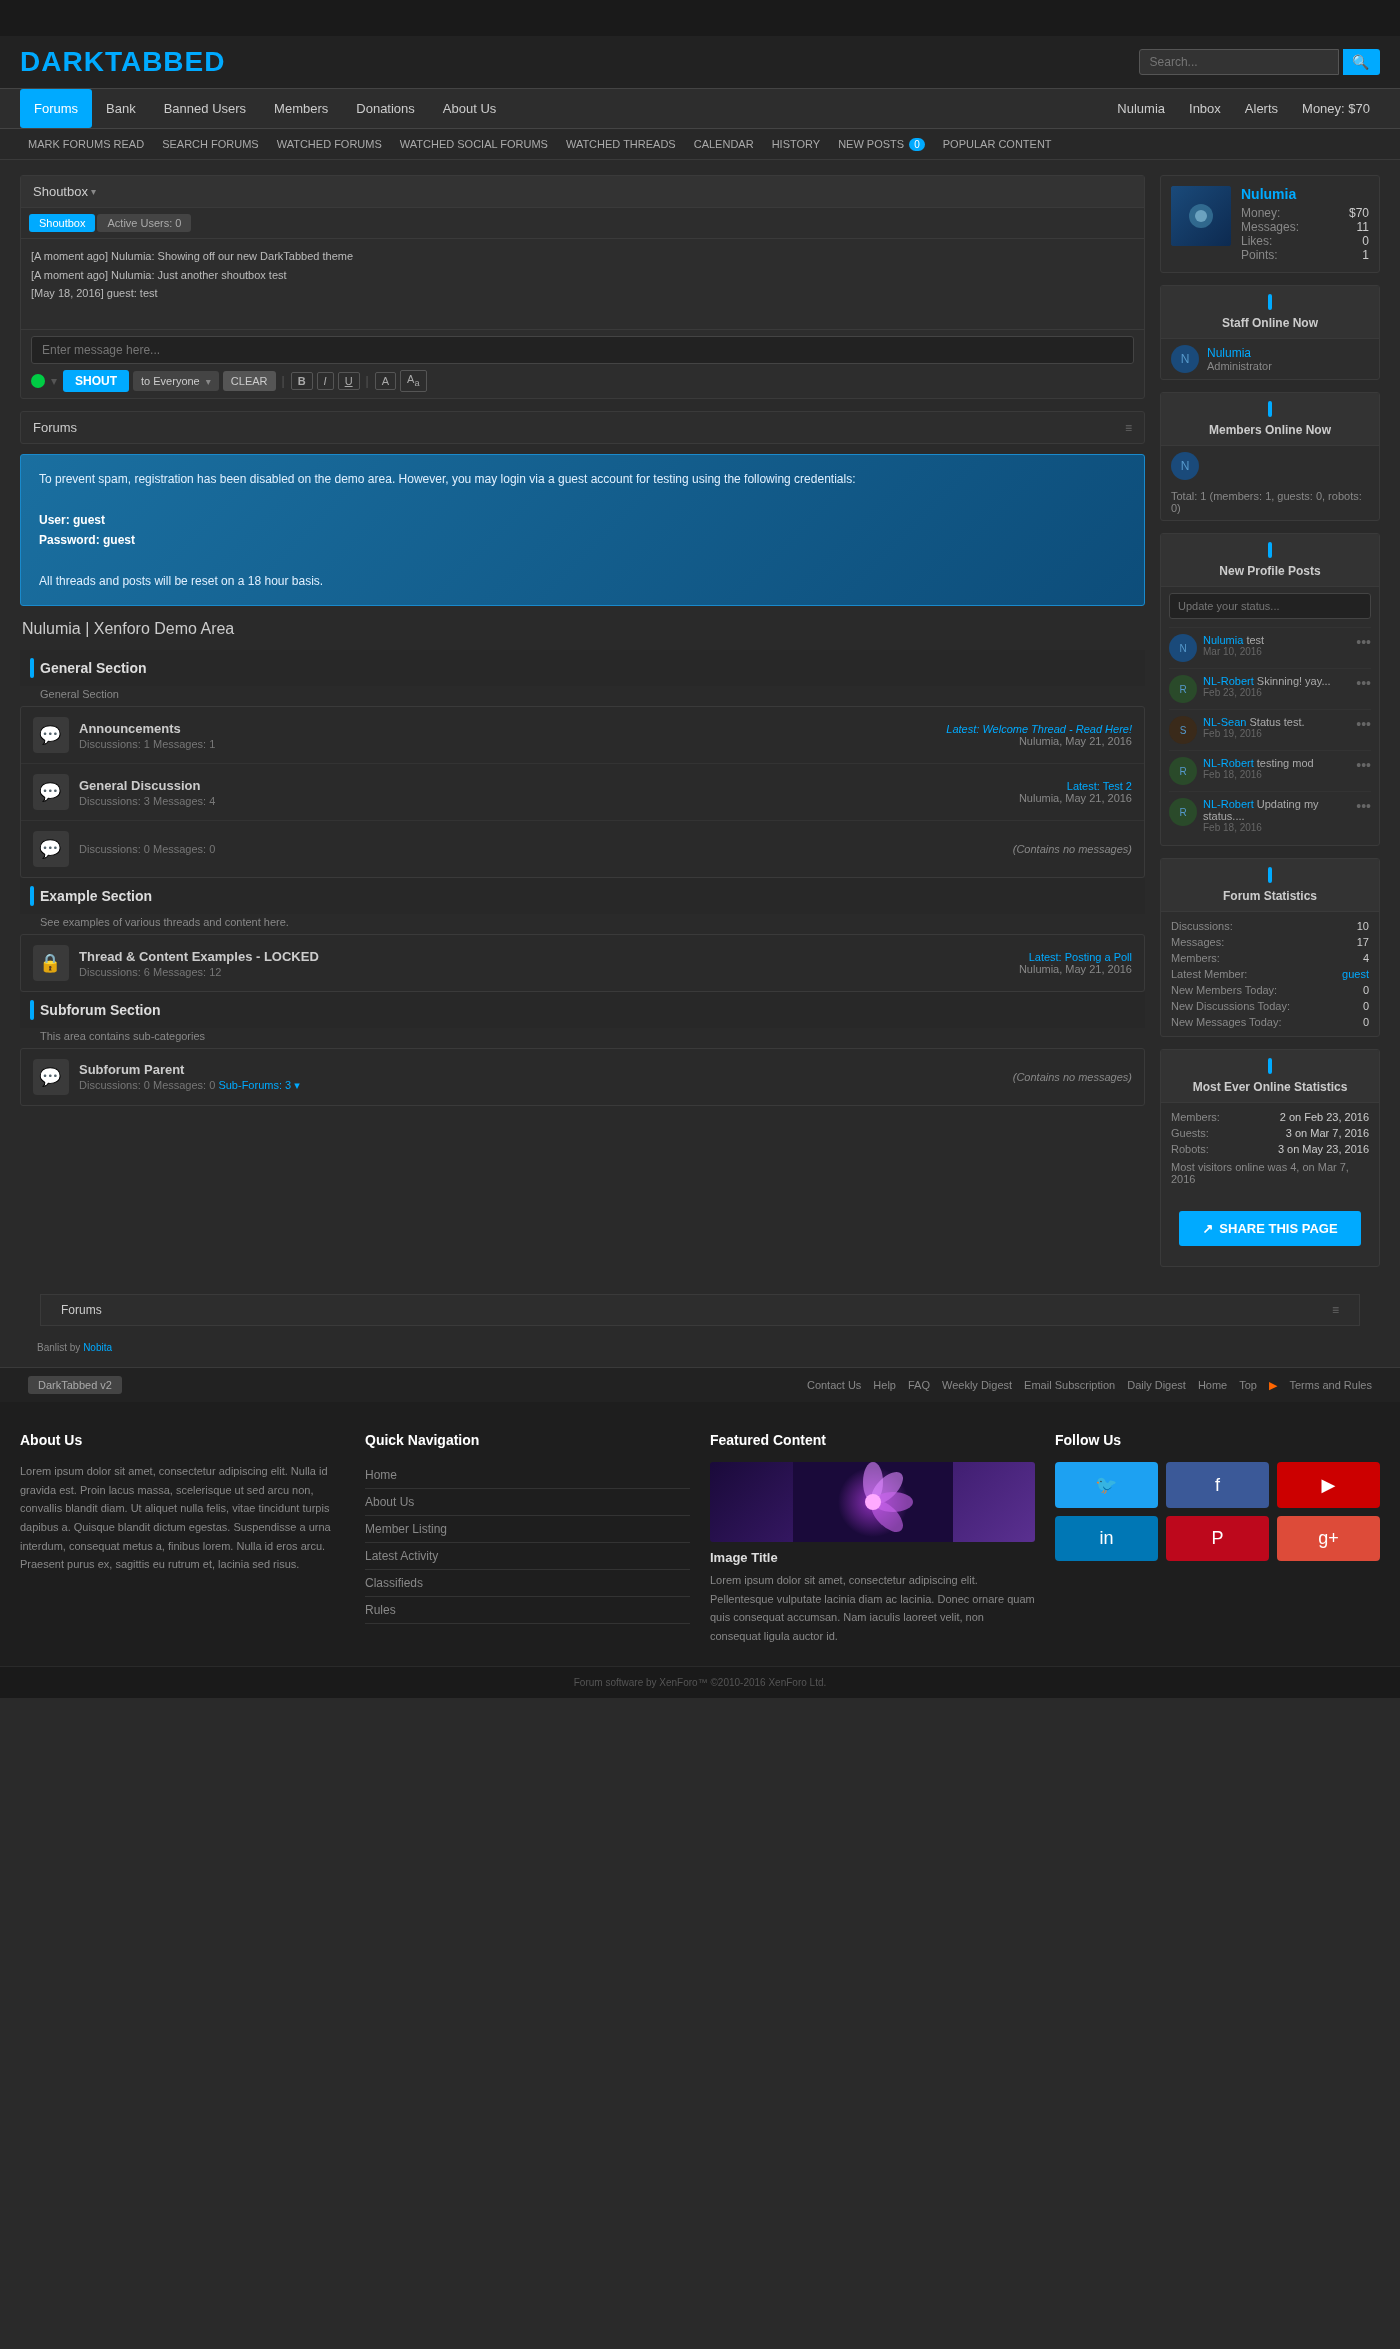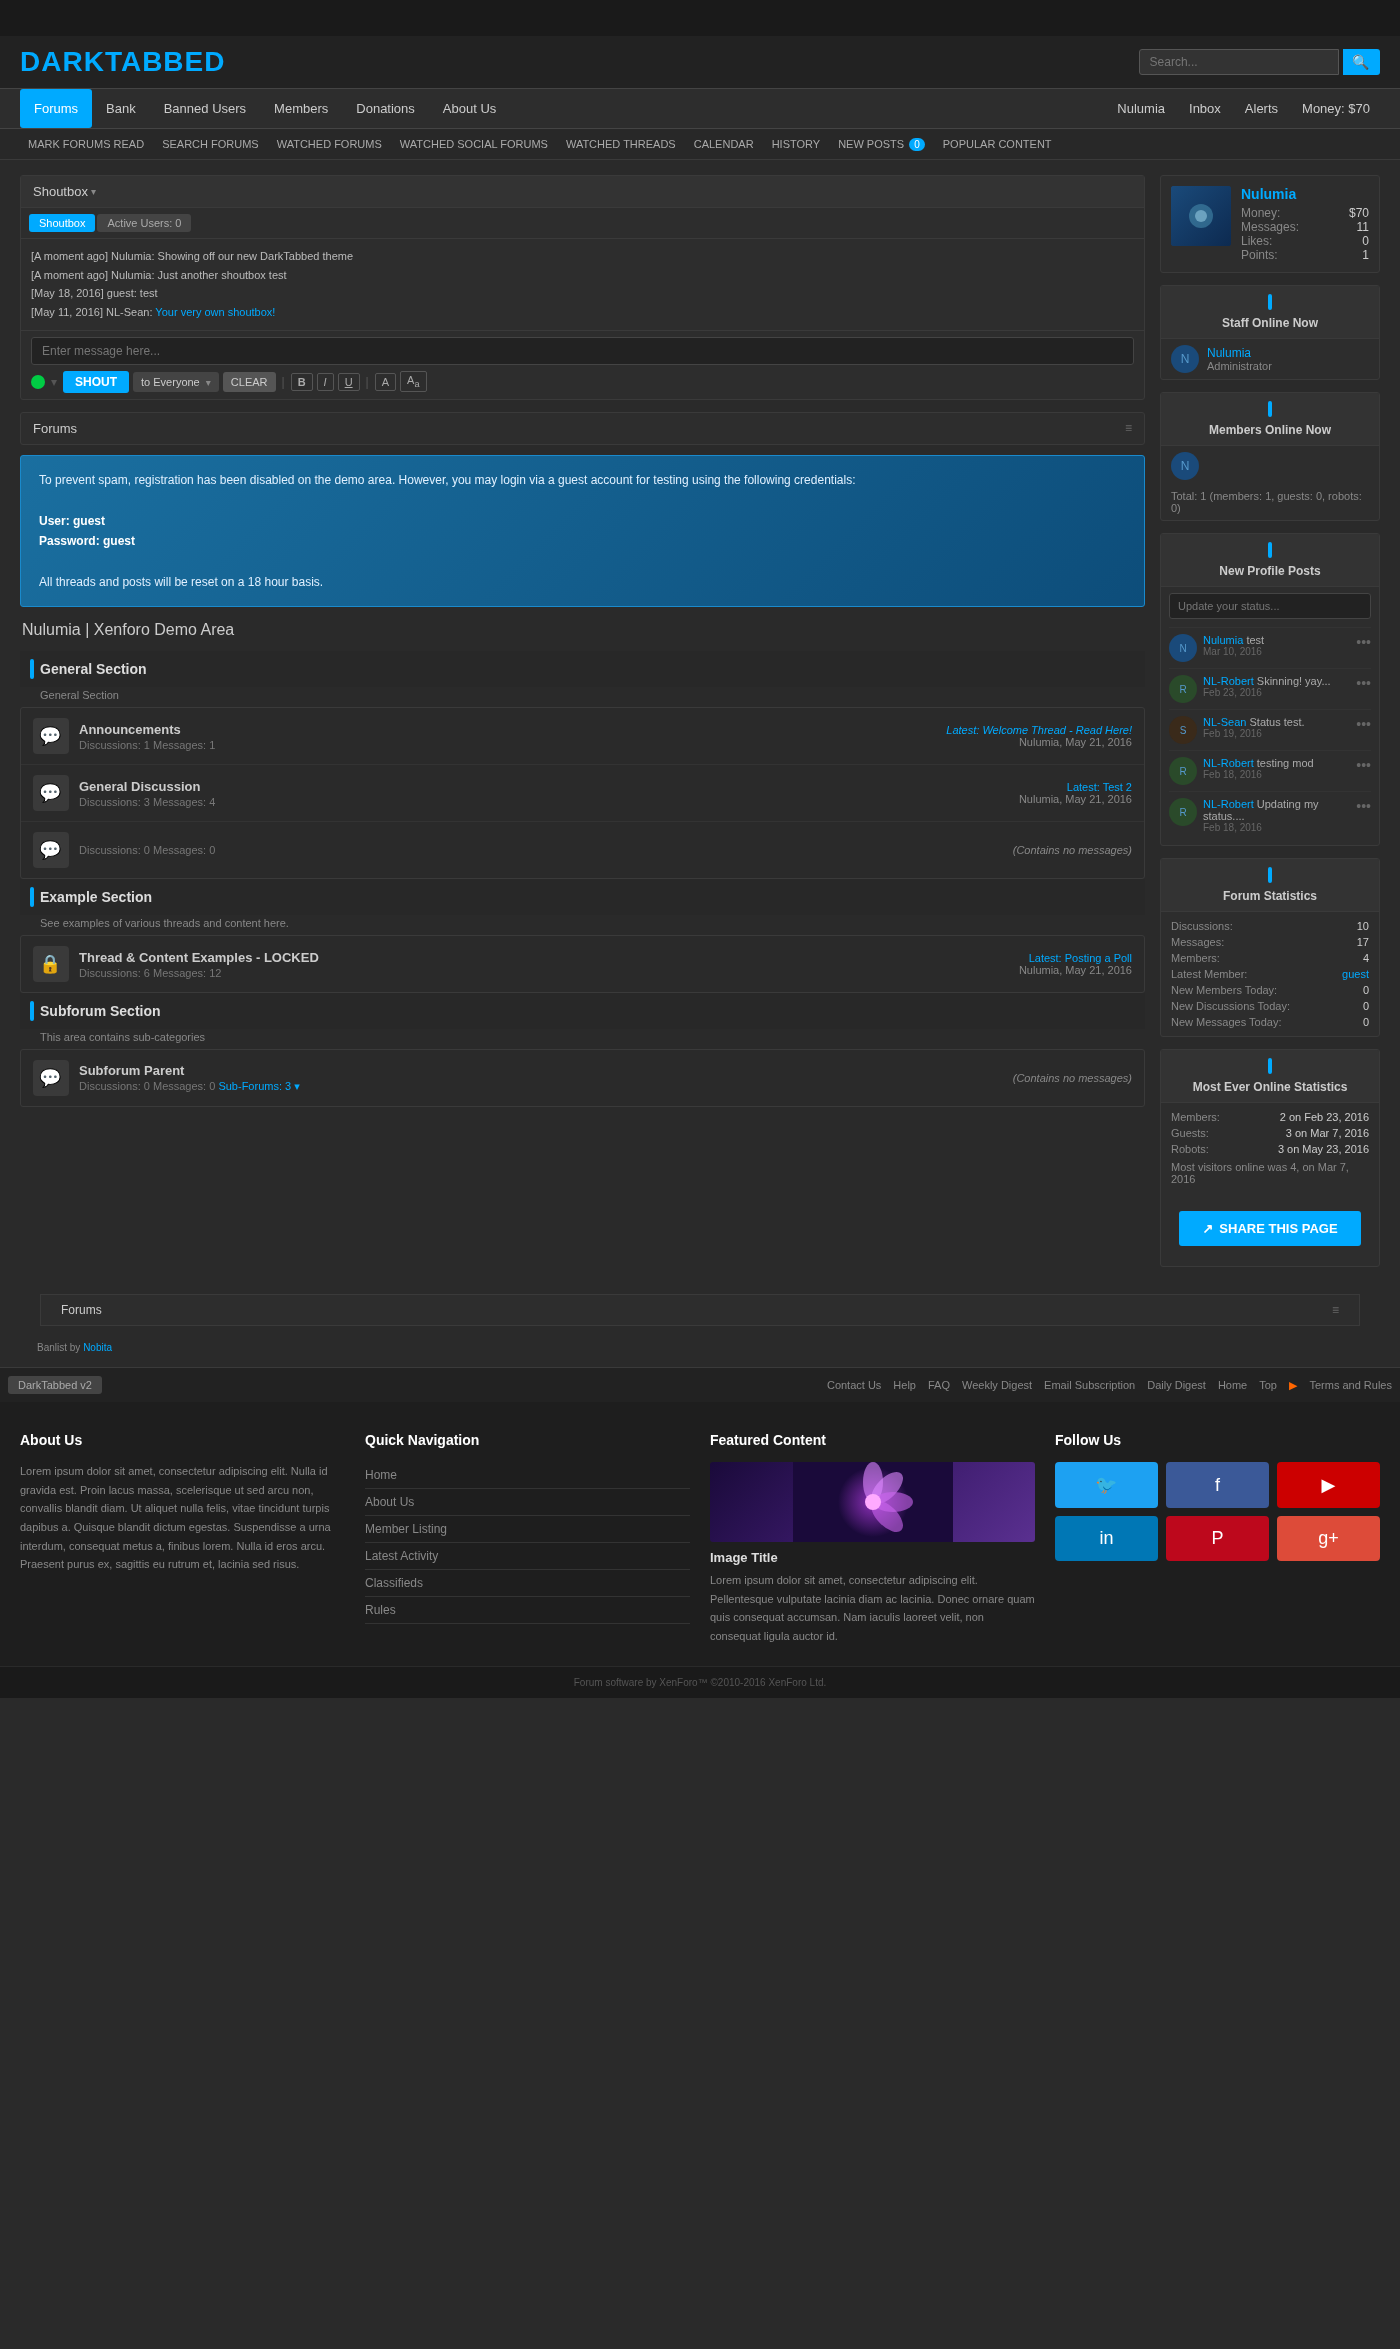--- a/index.html
+++ b/index.html
@@ -524,21 +524,21 @@
     .banlist-section {
       padding: 8px 37px;
       color: #888;
       font-size: 10px;
     }
     .banlist-section a { color: #00aaff; text-decoration: none; }
 
     
     .version-bar {
       background: #222;
-      padding: 8px 8px;
+      padding: 8px 28px;
       display: flex;
       align-items: center;
       justify-content: space-between;
       border-top: 1px solid #3a3a3a;
       margin-top: 6px;
     }
     .version-badge {
       background: #444;
       color: #aaa;
       padding: 3px 10px;
@@ -704,21 +704,20 @@
         <span class="dropdown-arrow">▾</span>
       </div>
       <div class="shoutbox-tabs">
         <span class="sb-tab active">Shoutbox</span>
         <span class="sb-tab inactive">Active Users: 0</span>
       </div>
       <div class="shoutbox-messages">
         <div>[A moment ago] Nulumia: Showing off our new DarkTabbed theme</div>
         <div>[A moment ago] Nulumia: Just another shoutbox test</div>
         <div>[May 18, 2016] guest: test</div>
-        <div>[May 11, 2016] NL-Sean: <a class="msg-link">Your very own shoutbox!</a></div>
       </div>
       <div class="shoutbox-input-area">
         <input type="text" class="shoutbox-input" placeholder="Enter message here..." style="">
         <div class="shoutbox-toolbar">
           <span class="color-dot"></span>
           <span class="sep">▾</span>
           <button class="shout-btn">SHOUT</button>
           <button class="to-everyone">to Everyone <span class="dropdown-arrow">▾</span></button>
           <button class="clear-btn">CLEAR</button>
           <span class="sep">|</span>

